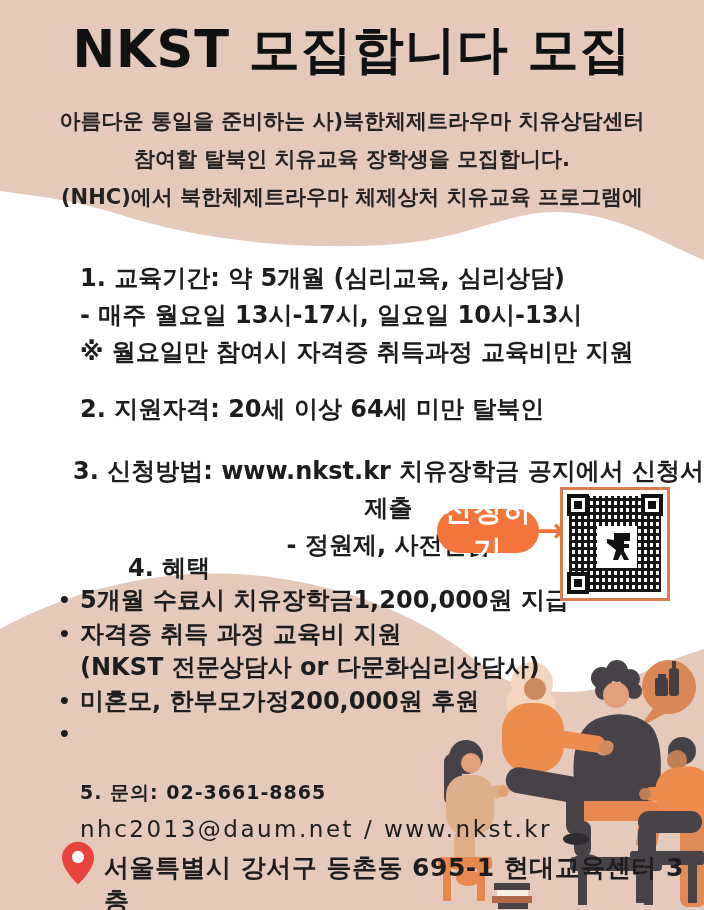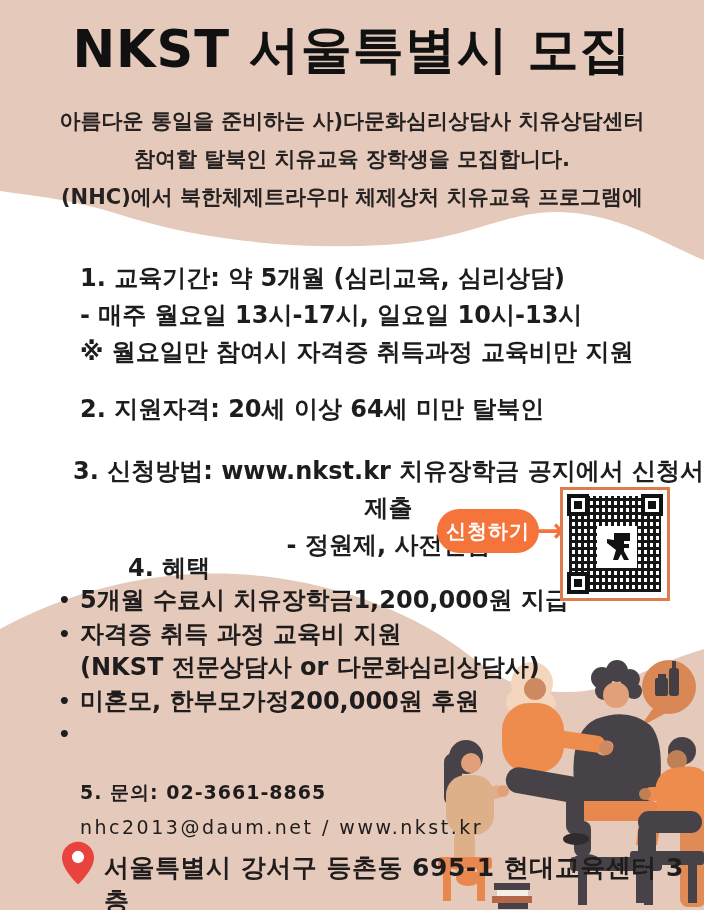--- a/index.html
+++ b/index.html
@@ -22,28 +22,28 @@
   .body-line{font-size:24px;font-weight:700;line-height:37px;color:#1e1c1c;}
   .s1{left:80px;top:260px;}
   .s2{left:80px;top:391px;text-align:right;}
   .s3{left:73px;top:453px;text-align:center;}
   .s4h{left:80px;top:550px;margin-left:48px;}
   .benefits{left:58px;top:584px;font-size:24px;font-weight:600;}
   .brow{display:flex;align-items:flex-start;height:33.5px;line-height:33.5px;white-space:nowrap;}
   .bdot{width:22px;font-size:20px;line-height:33.5px;}
   .brow b{font-weight:700;}
   .contact1{left:80px;top:780px;font-size:19px;font-weight:600;letter-spacing:1px;}
-  .contact2{left:80px;top:816px;font-size:19px;font-weight:500;letter-spacing:2.5px;}
+  .contact2{left:80px;top:816px;font-size:23px;font-weight:500;letter-spacing:2.5px;}
   .address{left:104px;top:851px;font-size:25px;font-weight:700;letter-spacing:0.5px;}
   .pin{left:62px;top:840px;width:32px;height:46px;}
 
   .apply-btn{
     left:437px;top:509px;width:102px;height:44px;z-index:3;
     background:#f4743b;border:none;border-radius:22px;
-    color:#ffffff;font-size:20px;font-weight:700;
+    color:#ffffff;font-size:29px;font-weight:700;
     display:flex;align-items:center;justify-content:center;cursor:pointer;
     font-family:inherit;letter-spacing:1px;
   }
   .apply-arrow{left:536px;top:511px;width:30px;height:38px;
     color:#f4743b;font-size:34px;font-weight:900;line-height:38px;}
 
   .qr{
     left:560px;top:487px;width:110px;height:114px;z-index:3;
     border:3px solid #dd7d4e;background:#ffffff;box-sizing:border-box;
   }
@@ -147,24 +147,24 @@
     </g>
 
     <g>
       <rect x="70" y="238" width="36" height="7" fill="#474247"></rect>
       <rect x="73" y="245" width="31" height="6" fill="#f5efe8"></rect>
       <rect x="68" y="251" width="40" height="7" fill="#b5674a"></rect>
       <rect x="74" y="258" width="30" height="6" fill="#474247"></rect>
     </g>
   </svg>
 
-  <div class="abs title z2">NKST 서울특별시 모집</div>
+  <div class="abs title z2">NKST 모집합니다 모집</div>
 
   <div class="abs intro z2">
-    <div>아름다운 통일을 준비하는 사)다문화심리상담사 치유상담센터</div>
+    <div>아름다운 통일을 준비하는 사)북한체제트라우마 치유상담센터</div>
     <div>참여할 탈북인 치유교육 장학생을 모집합니다.</div>
     <div>(NHC)에서 북한체제트라우마 체제상처 치유교육 프로그램에</div>
   </div>
 
   <div class="abs body-line s1 z2">
     <div>1. 교육기간: 약 5개월 (심리교육, 심리상담)</div>
     <div>- 매주 월요일 13시-17시, 일요일 10시-13시</div>
     <div>※ 월요일만 참여시 자격증 취득과정 교육비만 지원</div>
   </div>
 

